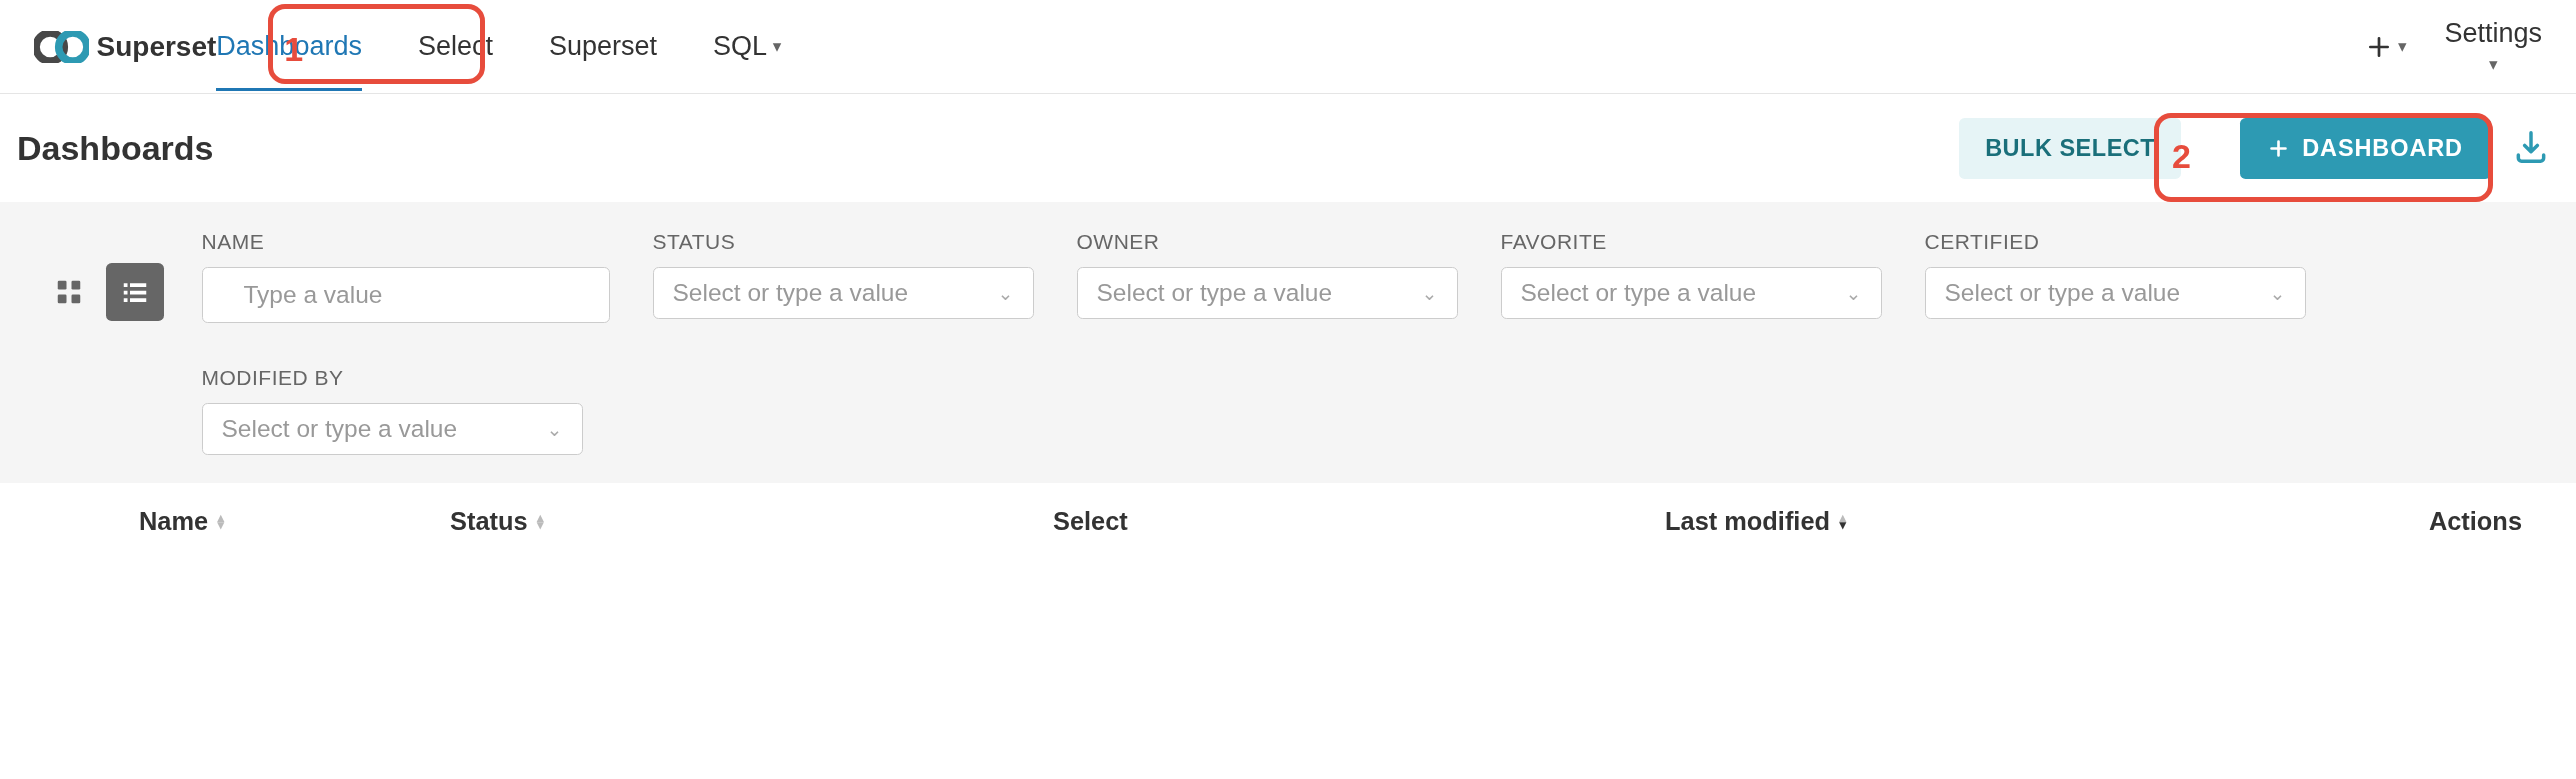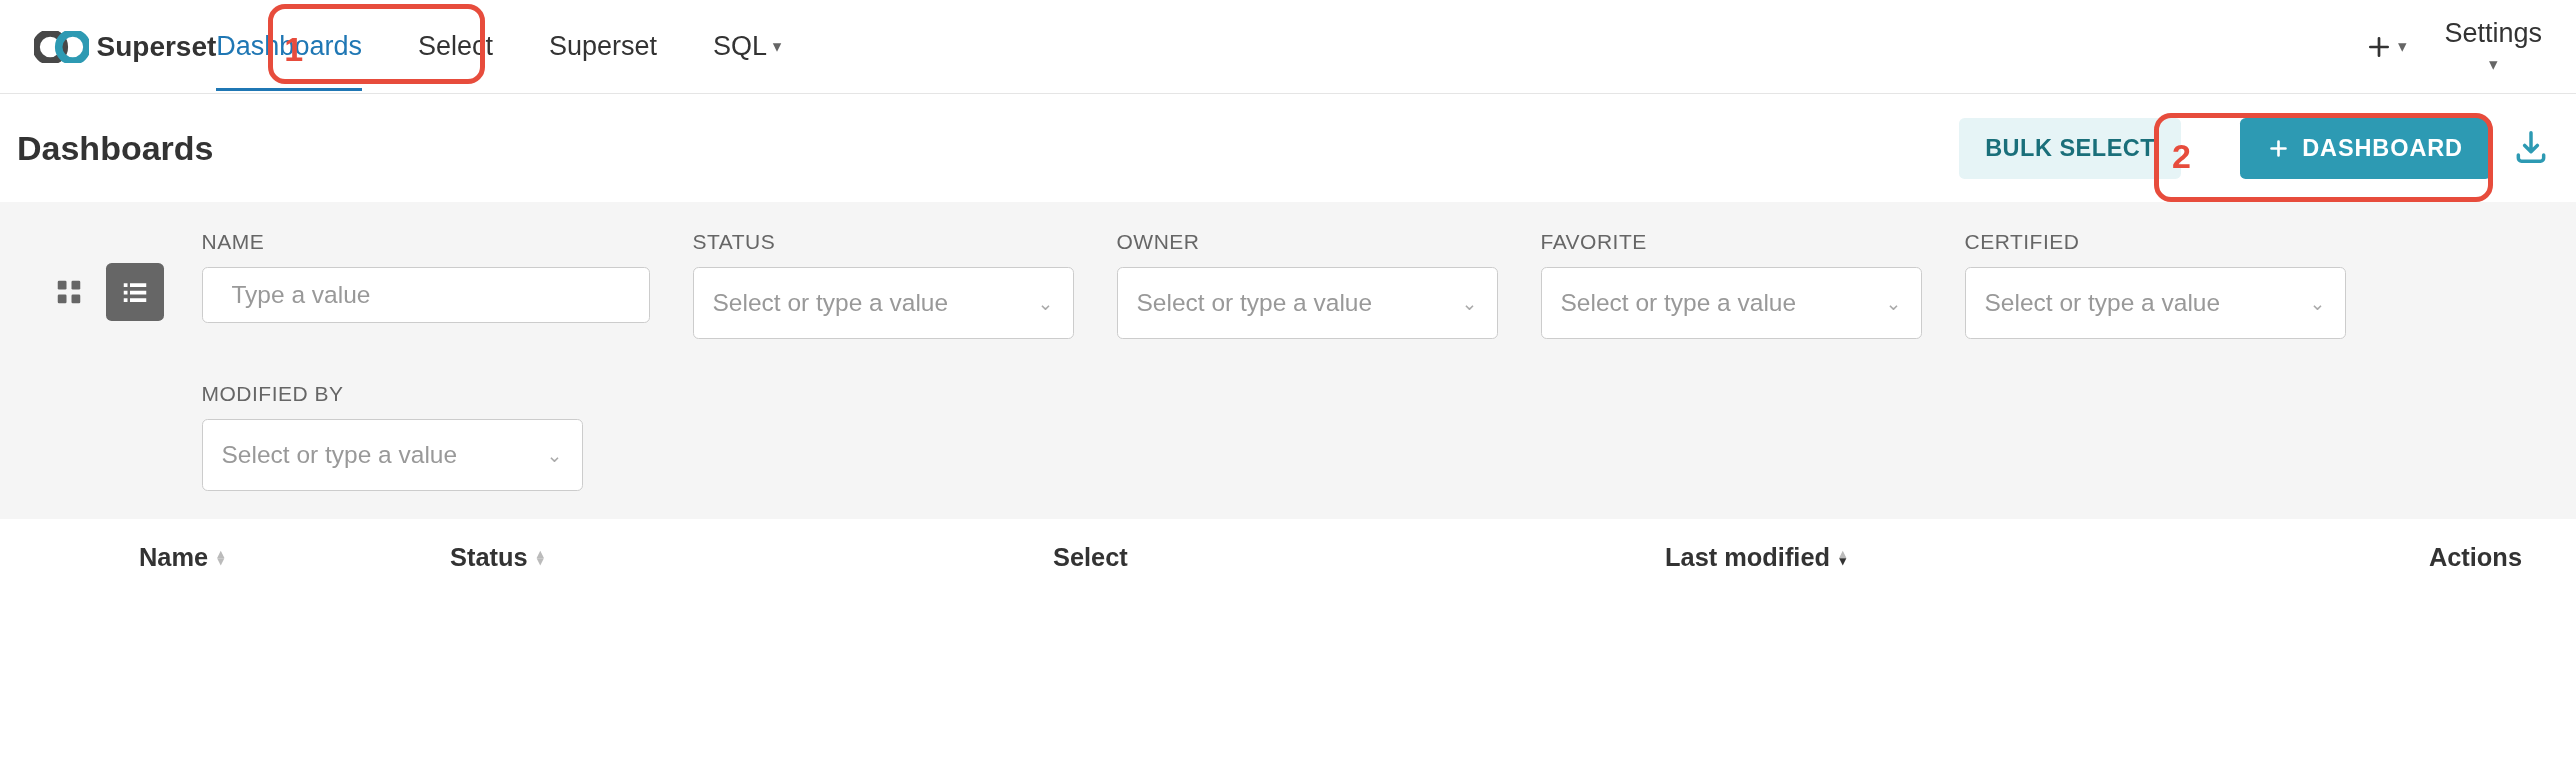--- a/index.html
+++ b/index.html
@@ -105,43 +105,43 @@
   justify-content: center;
   border-radius: 5.6px;
   cursor: pointer;
 }
 .view-btn.inactive { background: transparent; color: #666; }
 .view-btn.active { background: #666; color: #fff; }
 .filter-fields { display: flex; flex-wrap: wrap; gap: 43px; flex: 1; }
 .filter-group { display: flex; flex-direction: column; gap: 13px; }
 .filter-label { font-size: 21px; font-weight: 500; color: #666; letter-spacing: 0.5px; }
 .text-input {
-  width: 448px;
+  width: 408px;
   height: 56px;
   border: 0.9px solid #ccc;
   border-radius: 5.6px;
-  padding: 0 17px 0 29px;
+  padding: 0 17px 0 41px;
   font-size: 24.5px;
   color: #ef4444;
   background: #fff;
   position: relative;
 }
 .text-input-wrap { position: relative; }
 .search-glyph {
   position: absolute;
   left: 15px;
   top: 50%;
   transform: translateY(-50%);
   color: #aaa;
   font-size: 21px;
   pointer-events: none;
 }
 .select-box {
   width: 381px;
-  height: 72px;
+  height: 52px;
   border: 0.9px solid #ccc;
   border-radius: 5.6px;
   padding: 0 47px 0 19px;
   font-size: 24.5px;
   color: #999;
   background: #fff;
   display: flex;
   align-items: center;
   justify-content: space-between;
   cursor: pointer;

